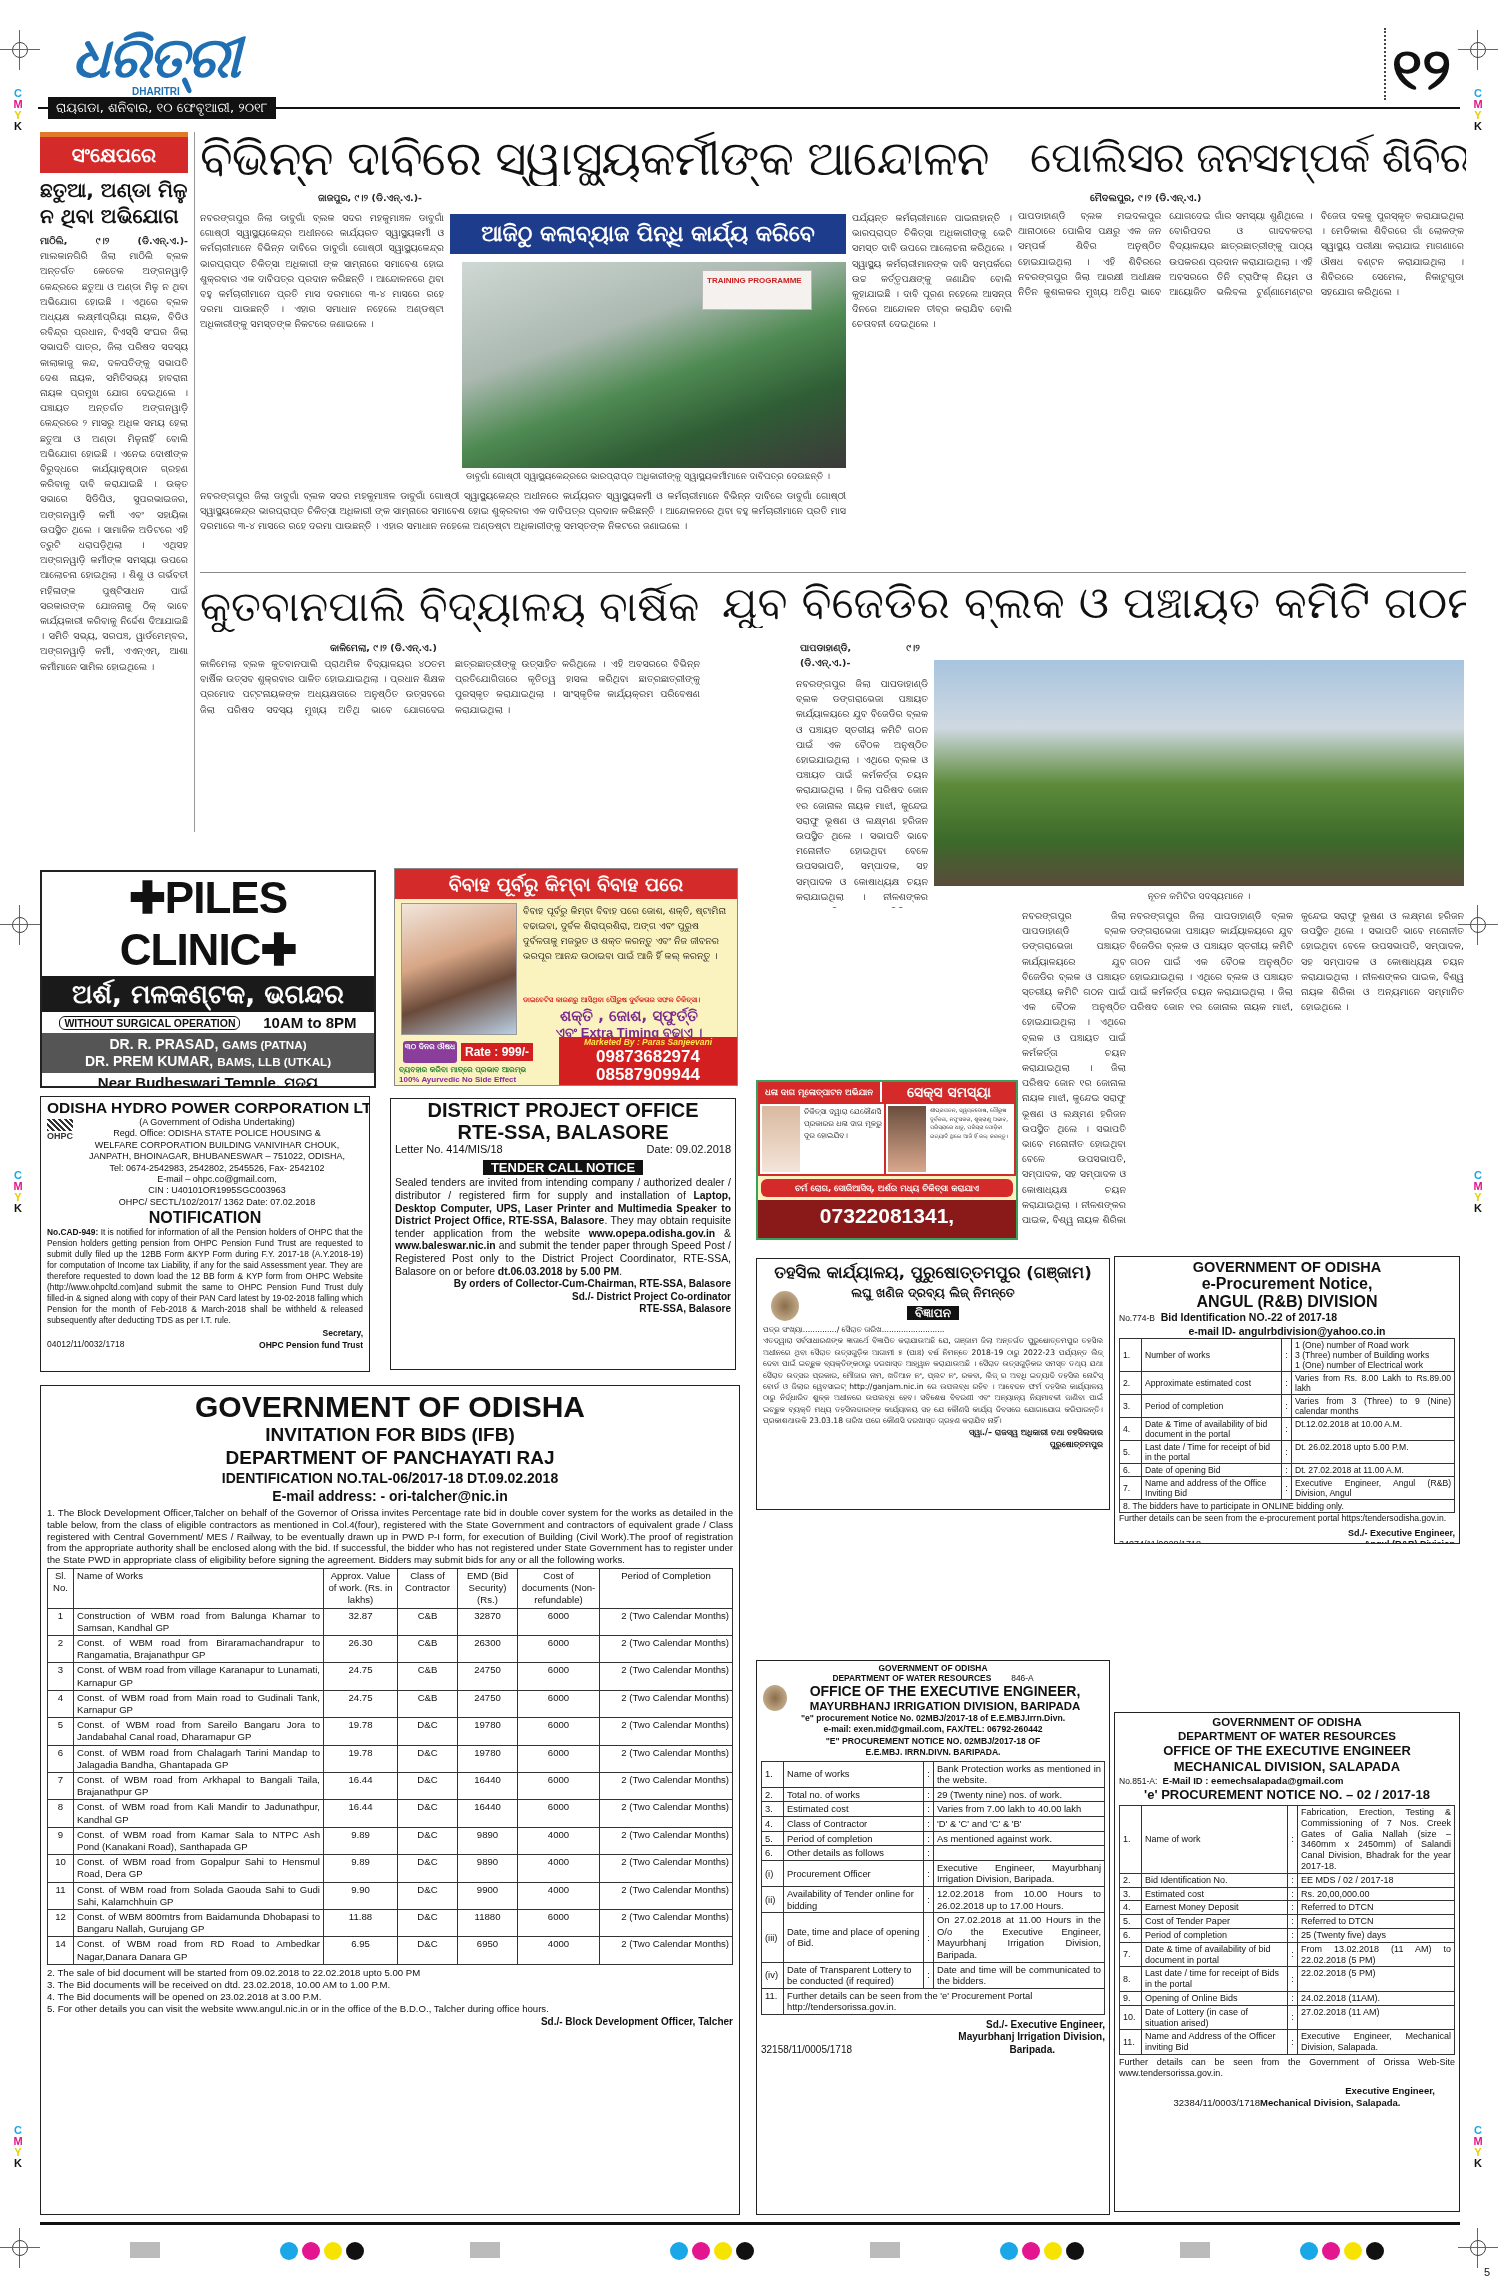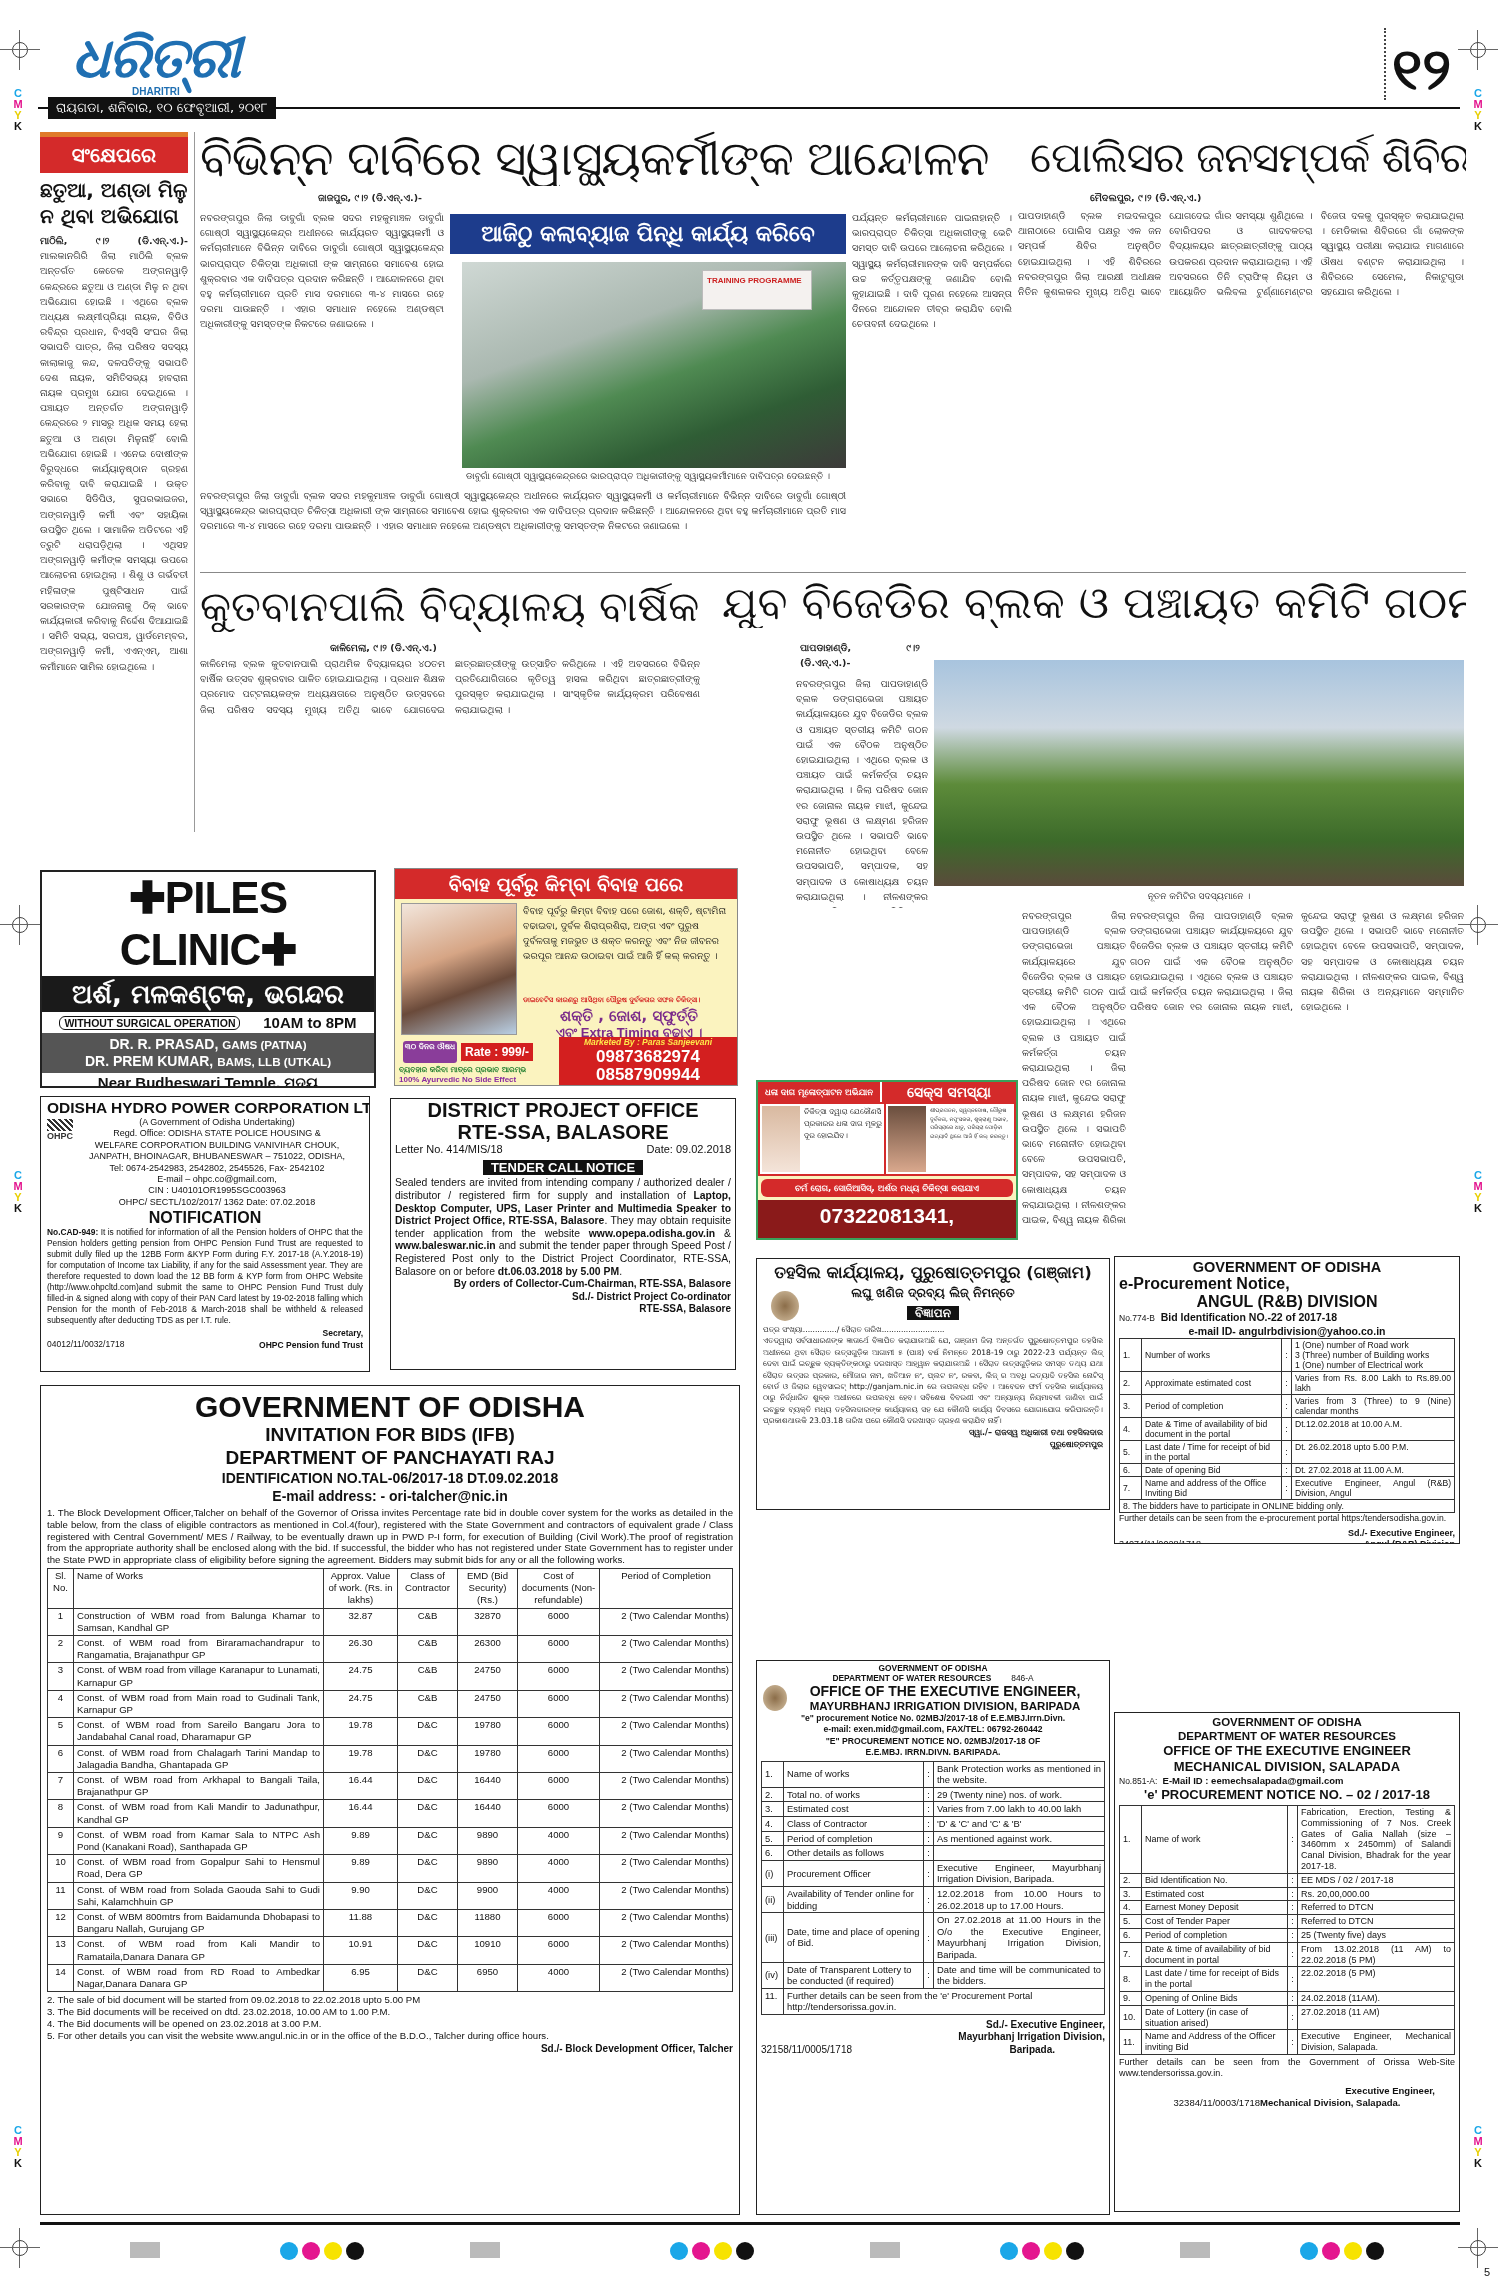--- a/index.html
+++ b/index.html
@@ -368,29 +368,20 @@
         <tr>
           <td class="tc">12</td>
           <td style="text-align: justify;">Const. of WBM 800mtrs from Baidamunda Dhobapasi to Bangaru Nallah, Gurujang GP</td>
           <td class="tc">11.88</td>
           <td class="tc">D&amp;C</td>
           <td class="tc">11880</td>
           <td class="tc">6000</td>
           <td class="tc" style="text-align: right;">2 (Two Calendar Months)</td>
         </tr>
         <tr>
-          <td class="tc">13</td>
-          <td style="text-align: justify;">Const. of WBM road from Kali Mandir to Ramataila,Danara Danara GP</td>
-          <td class="tc">10.91</td>
-          <td class="tc">D&amp;C</td>
-          <td class="tc">10910</td>
-          <td class="tc">6000</td>
-          <td class="tc" style="text-align: right;">2 (Two Calendar Months)</td>
-        </tr>
-        <tr>
           <td class="tc">14</td>
           <td style="text-align: justify;">Const. of WBM road from RD Road to Ambedkar Nagar,Danara Danara GP</td>
           <td class="tc">6.95</td>
           <td class="tc">D&amp;C</td>
           <td class="tc">6950</td>
           <td class="tc">4000</td>
           <td class="tc" style="text-align: right;">2 (Two Calendar Months)</td>
         </tr>
       </tbody>
   </table>
@@ -409,21 +400,21 @@
   <div style="font:bold 12.5px/18px 'DejaVu Sans',sans-serif;text-align:center">ଲଘୁ ଖଣିଜ ଦ୍ରବ୍ୟ ଲିଜ୍ ନିମନ୍ତେ</div>
   <div style="text-align:center"><span style="background:#111;color:#fff;font:bold 12px/18px 'DejaVu Sans',sans-serif;padding:0 8px">ବିଜ୍ଞାପନ</span></div>
   <div style="font:7.6px/11.4px 'DejaVu Sans',sans-serif;margin-top:2px">ପତ୍ର ସଂଖ୍ୟା............../ ସୈରାତ                    ତାରିଖ..........................</div>
   <div style="font:7.6px/11.4px 'DejaVu Sans',sans-serif;text-align:justify">ଏତଦ୍ୱାରା ସର୍ବସାଧାରଣଙ୍କ ଜ୍ଞାତାର୍ଥେ ବିଜ୍ଞାପିତ କରାଯାଉଅଛି ଯେ, ଗଞ୍ଜାମ ଜିଲା ଅନ୍ତର୍ଗତ ପୁରୁଷୋତ୍ତମପୁର ତହସିଲ ଅଧୀନରେ ଥିବା ସୈରାତ ଉତ୍ସଗୁଡ଼ିକ ଆଗାମୀ ୫ (ପାଞ୍ଚ) ବର୍ଷ ନିମନ୍ତେ 2018-19 ଠାରୁ 2022-23 ପର୍ଯ୍ୟନ୍ତ ଲିଜ୍ ଦେବା ପାଇଁ ଇଚ୍ଛୁକ ବ୍ୟକ୍ତିଙ୍କଠାରୁ ଦରଖାସ୍ତ ଆହ୍ୱାନ କରାଯାଉଅଛି । ସୈରାତ ଉତ୍ସଗୁଡ଼ିକର ସମସ୍ତ ତଥ୍ୟ ଯଥା ସୈରାତ ଉତ୍ସର ପ୍ରକାର, ମୌଜାର ନାମ, ଖତିଆନ ନଂ, ପ୍ଲଟ ନଂ, ରକବା, ଲିଜ୍ ର ଅବଧି ଇତ୍ୟାଦି ତହସିଲ ନୋଟିସ୍ ବୋର୍ଡ ଓ ଜିଲାର ୱେବସାଇଟ୍ http://ganjam.nic.in ରେ ଉପଲବ୍ଧ ରହିବ । ଆବେଦନ ଫର୍ମ ତହସିଲ କାର୍ଯ୍ୟାଳୟ ଠାରୁ ନିର୍ଦ୍ଧାରିତ ଶୁଳ୍କ ଅଧୀନରେ ଉପଲବ୍ଧ ହେବ। ସବିଶେଷ ବିବରଣୀ ଏବଂ ଅନ୍ୟାନ୍ୟ ନିୟମାବଳୀ ଜାଣିବା ପାଇଁ ଇଚ୍ଛୁକ ବ୍ୟକ୍ତି ମଧ୍ୟ ତହସିଲଦାରଙ୍କ କାର୍ଯ୍ୟାଳୟ ସହ ଯେ କୌଣସି କାର୍ଯ୍ୟ ଦିବସରେ ଯୋଗାଯୋଗ କରିପାରନ୍ତି। ପ୍ରକାଶଥାଉକି 23.03.18 ତାରିଖ ପରେ କୌଣସି ଦରଖାସ୍ତ ଗ୍ରହଣ କରାଯିବ ନାହିଁ।</div>
   <div style="font:bold 8px/12px 'DejaVu Sans',sans-serif;text-align:right">ସ୍ୱା./– ରାଜସ୍ୱ ଅଧିକାରୀ ତଥା ତହସିଲଦାର</div>
   <div style="font:bold 8px/12px 'DejaVu Sans',sans-serif;text-align:right">ପୁରୁଷୋତ୍ତମପୁର</div>
 </div>
 
 <div class="abs box" style="left:1114px;top:1256px;width:346px;height:288px;border-width:1.5px;padding:2px 4px">
   <div style="font:bold 14.5px/16px 'Liberation Sans',sans-serif;text-align:center">GOVERNMENT OF ODISHA</div>
-  <div style="font:bold 16px/18px 'Liberation Sans',sans-serif;text-align:left">e-Procurement Notice,</div>
+  <div style="font:bold 16px/18px 'Liberation Sans',sans-serif;text-align:center">e-Procurement Notice,</div>
   <div style="font:bold 16px/18px 'Liberation Sans',sans-serif;text-align:center">ANGUL (R&amp;B) DIVISION</div>
   <div style="font:bold 10.5px/13px 'Liberation Sans',sans-serif"><span style="font-weight:normal;font-size:8.5px">No.774-B</span>&nbsp;&nbsp;<span>Bid Identification NO.-22 of 2017-18</span></div>
   <div style="font:bold 10.5px/13px 'Liberation Sans',sans-serif;text-align:center">e-mail ID- angulrbdivision@yahoo.co.in</div>
   <table class="grid" style="font-size:8.6px;line-height:10px">
     <tbody id="angul-rows">
         <tr>
           <td style="width: 22px; vertical-align: middle;">1.</td>
           <td style="width: 140px; vertical-align: middle;">Number of works</td>
           <td class="colon" style="border-left: none; border-right: none;">:</td>
           <td style="white-space: pre-line; text-align: justify;">1 (One) number of Road work

